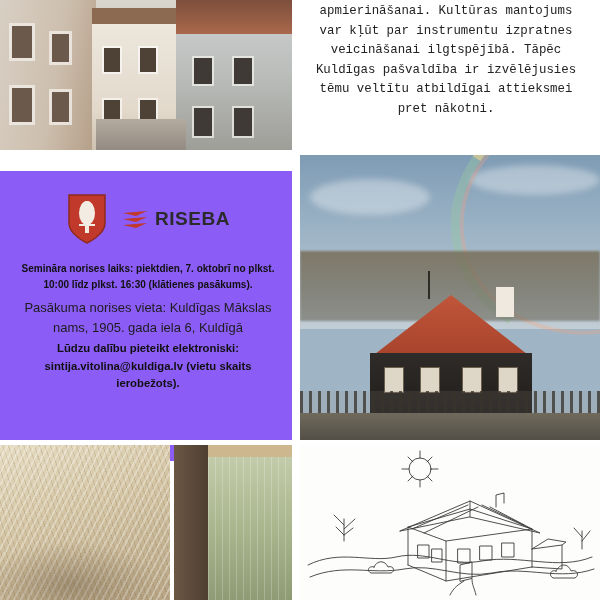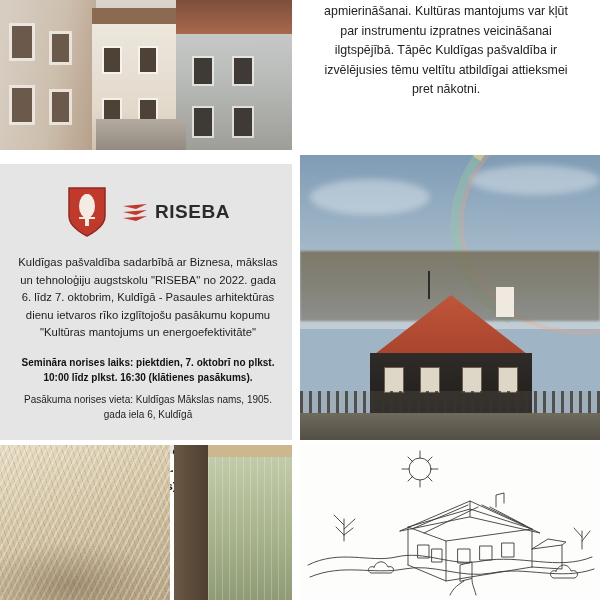--- a/index.html
+++ b/index.html
@@ -19,20 +19,21 @@
     height: 600px;
     background: #ffffff;
   }
 
   
   .top-row {
     position: absolute;
     left: 0; top: 0;
     width: 600px;
     height: 155px;
+    font-family: Liberation Mono, monospace;
   }
   .photo-street {
     position: absolute;
     left: 0; top: 0;
     width: 292px;
     height: 155px;
     overflow: hidden;
     background: #cfc7bd;
   }
   
@@ -119,24 +120,24 @@
 
   
   .mid-row {
     position: absolute;
     left: 0; top: 155px;
     width: 600px;
     height: 290px;
   }
   .info-panel {
     position: absolute;
-    left: 0; top: 9px;
+    left: 0; top: 16px;
     width: 296px;
     height: 290px;
-    background: #e5e5e5;
+    background: #8b5cf6;
     box-sizing: border-box;
     padding: 14px 16px 10px 16px;
     text-align: center;
   }
   .logo-row {
     display: flex;
     align-items: center;
     justify-content: center;
     gap: 14px;
     margin-top: 8px;
@@ -170,24 +171,24 @@
     margin: 0 0 13px 0;
   }
   .info-panel .bold-text {
     font-size: 10px;
     line-height: 1.55;
     color: #111;
     font-weight: bold;
     margin: 0 0 6px 0;
   }
   .info-panel .plain-text {
-    font-size: 10px;
+    font-size: 13px;
     line-height: 1.55;
     color: #1d1d1d;
-    margin: 0 0 20px 0;
+    margin: 0 0 2px 0;
   }
   .info-panel .contact-text {
     font-size: 11.3px;
     line-height: 1.55;
     color: #111;
     font-weight: bold;
     margin: 0;
   }
 
   .photo-house {
@@ -388,21 +389,20 @@
             <svg width="26" height="20" viewBox="0 0 26 20">
               <path d="M1 4 L25 2 L14 7 Z" fill="#c0392b"></path>
               <path d="M1 10 L25 8 L14 13 Z" fill="#c0392b"></path>
               <path d="M1 16 L25 14 L14 19 Z" fill="#c0392b"></path>
             </svg>
           </div>
           <span class="riseba-word">RISEBA</span>
         </div>
       </div>
 
-      <p class="body-text">Kuldīgas pašvaldība sadarbībā ar Biznesa, mākslas un tehnoloģiju augstskolu "RISEBA" no 2022. gada 6. līdz 7. oktobrim, Kuldīgā - Pasaules arhitektūras dienu ietvaros rīko izglītojošu pasākumu kopumu "Kultūras mantojums un energoefektivitāte"</p>
 
       <p class="bold-text">Semināra norises laiks: piektdien, 7. oktobrī no plkst. 10:00 līdz plkst. 16:30 (klātienes pasākums).</p>
 
       <p class="plain-text">Pasākuma norises vieta: Kuldīgas Mākslas nams, 1905. gada iela 6, Kuldīgā</p>
 
       <p class="contact-text">Lūdzu dalību pieteikt elektroniski: sintija.vitolina@kuldiga.lv (vietu skaits ierobežots).</p>
     </div>
 
     <div class="photo-house">
       <div class="sky"></div>

